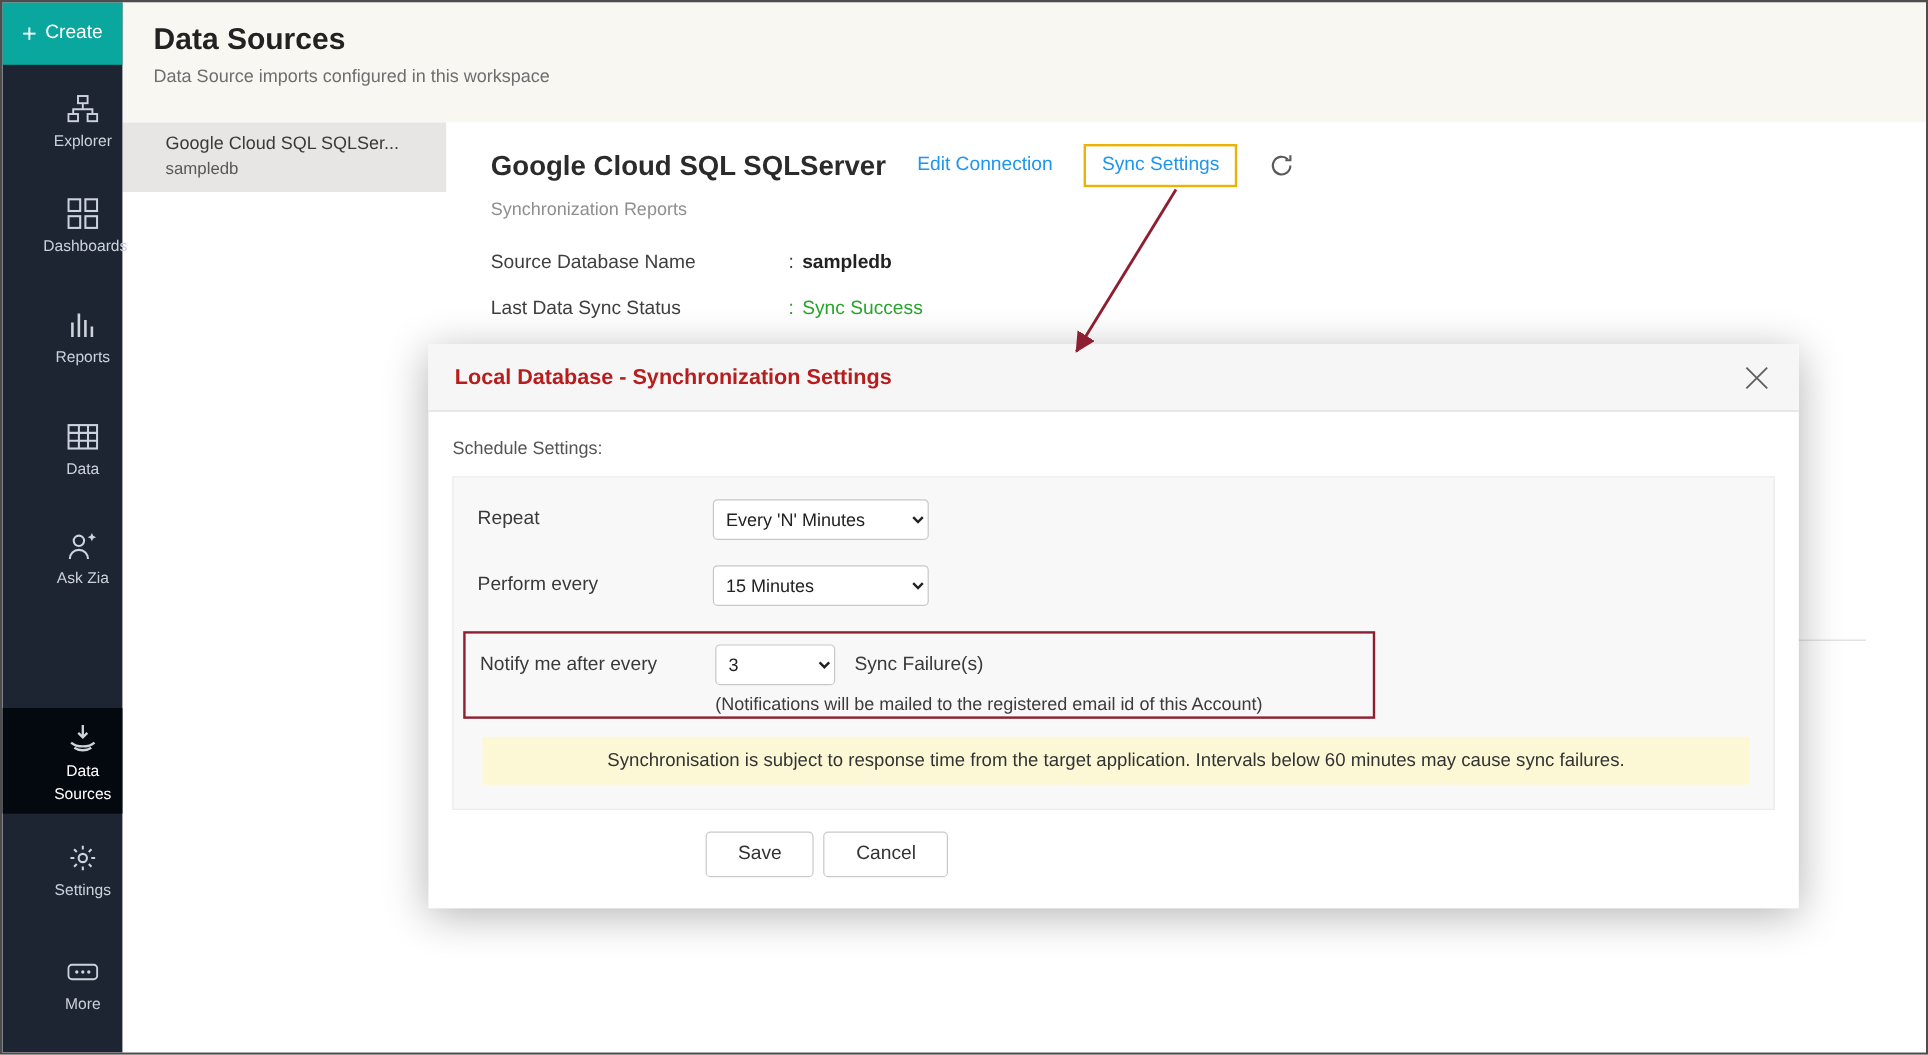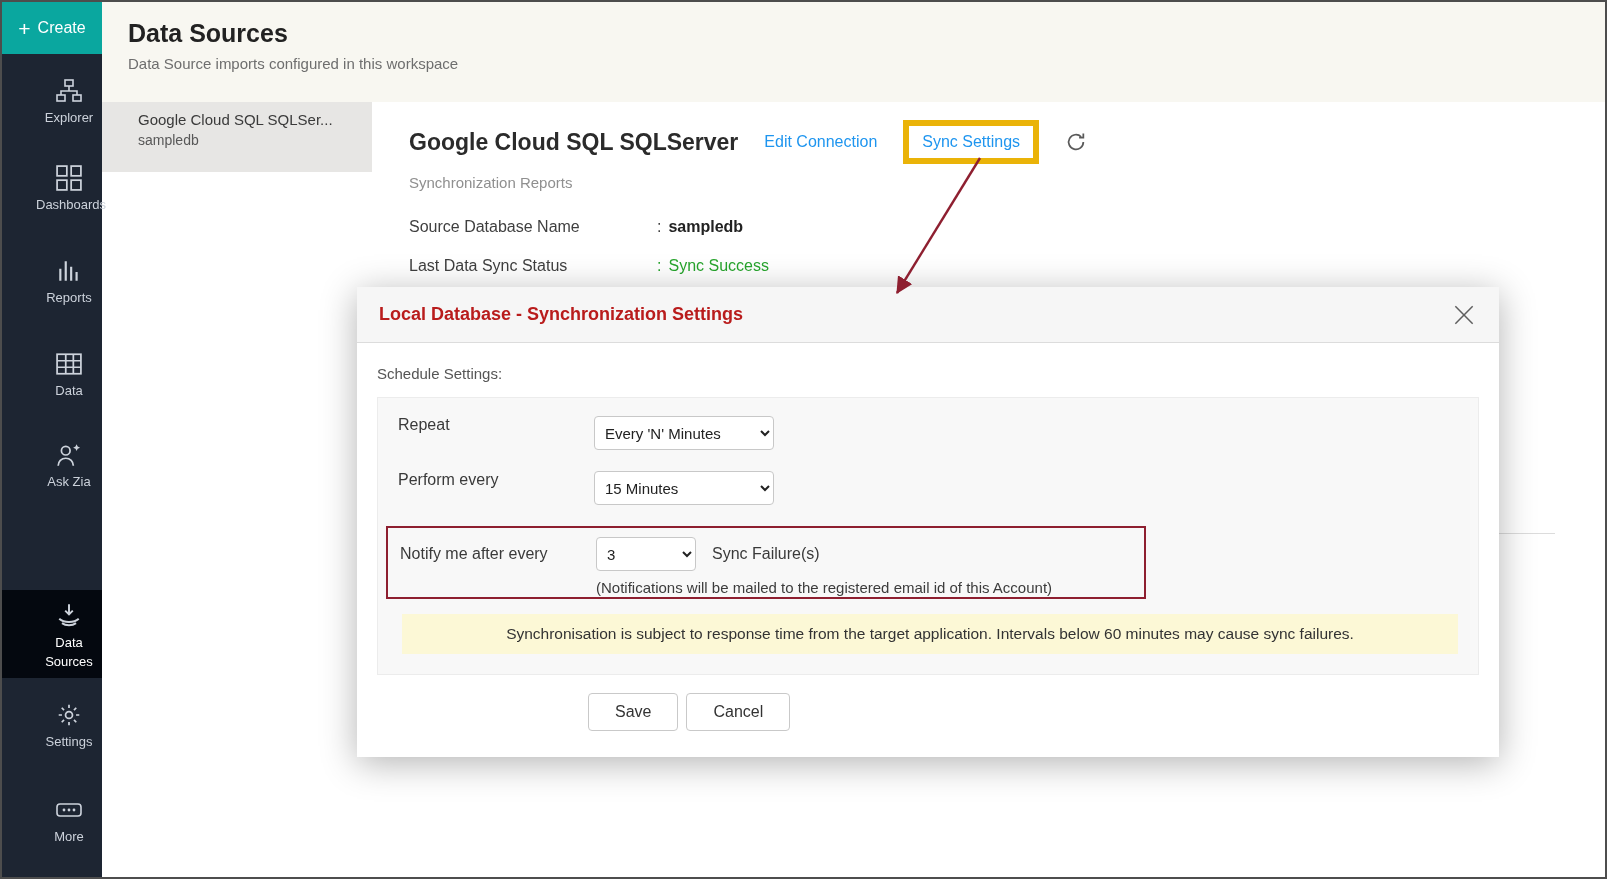--- a/index.html
+++ b/index.html
@@ -28,31 +28,31 @@
   .pos-settings { top:700px; }
   .pos-more { top:795px; }
 
   
   .page-header { position:absolute; left:100px; top:0; width:1505px; height:100px; background:#f8f7f1; padding:17px 0 0 26px; z-index:1; }
   .page-title { font-size:25px; font-weight:700; color:#222; }
   .page-subtitle { font-size:15px; color:#6e6e6e; margin-top:7px; }
 
   
   .source-list { position:absolute; left:100px; top:100px; width:270px; bottom:0; background:#fff; z-index:1; }
-  .source-item { height:70px; background:#e7e6e4; padding:9px 12px 0 36px; cursor:pointer; }
+  .source-item { height:58px; background:#e7e6e4; padding:9px 12px 0 36px; cursor:pointer; }
   .source-item .name { font-size:15px; color:#3a3a3a; white-space:nowrap; overflow:hidden; }
   .source-item .db { font-size:14px; color:#585858; margin-top:4px; }
 
   
   .content { position:absolute; left:370px; top:100px; right:0; bottom:0; background:#fff; z-index:1; }
   .content-inner { padding:18px 0 0 37px; }
   .title-row { display:flex; align-items:center; gap:26px; }
   .ds-title { font-size:23px; font-weight:600; color:#2b2b2b; }
   .link { color:#1e95ef; font-size:16px; cursor:pointer; text-decoration:none; }
-  .sync-box { border:6px solid #eab308; padding:7px 13px; }
+  .sync-box { border:2px solid #eab308; padding:7px 13px; }
   .refresh-btn { width:22px; height:22px; color:#5a5a5a; cursor:pointer; }
   .refresh-btn svg { width:100%; height:100%; }
   .section-label { margin-top:10px; font-size:15px; color:#8f8f8f; }
   .field-rows { margin-top:27px; }
   .field-row { display:flex; margin-bottom:21px; font-size:16px; }
   .field-label { width:248px; color:#3f3f3f; }
   .field-colon { color:#3f3f3f; margin-right:7px; }
   .value-bold { font-weight:700; color:#222; }
   .value-green { color:#27a52d; }
 
@@ -61,21 +61,21 @@
   
   .modal { position:absolute; left:355px; top:285px; width:1142px; background:#fff; box-shadow:0 6px 34px rgba(0,0,0,.3); z-index:5; }
   .modal-header { height:56px; background:#f6f6f6; border-bottom:1px solid #dcdcdc; display:flex; align-items:center; padding:0 22px; }
   .modal-title { font-size:18px; font-weight:700; color:#b91c1c;text-align:center; }
   .modal-close { margin-left:auto; width:26px; height:26px; color:#5f5f5f; cursor:pointer; }
   .modal-close svg { width:100%; height:100%; }
   .modal-body { padding:18px 20px 26px; }
   .schedule-label { font-size:15px; color:#555; margin:4px 0 15px; }
 
   .panel { background:#f8f8f8; border:1px solid #ececec; padding:18px 20px 20px; }
-  .prow { display:flex; margin-bottom:21px; }
+  .prow { display:flex; align-items:center; margin-bottom:21px; }
   .prow-label { width:196px; font-size:16px; color:#3a3a3a; }
   select { height:34px; font-size:15px; color:#222; padding:0 6px; border:1px solid #c8c8c8; border-radius:4px; background:#fff; cursor:pointer; }
   .sel-wide { width:180px; }
   .sel-narrow { width:100px; }
 
   .notify-highlight { border:2px solid #8e1f30; margin-left:-12px; width:760px; padding:9px 12px 1px; }
   .notify-row { display:flex; align-items:center; }
   .notify-suffix { font-size:16px; color:#3a3a3a; margin-left:16px; }
   .notify-note { margin-left:196px; margin-top:8px; font-size:15px; color:#3c3c3c; }
 

